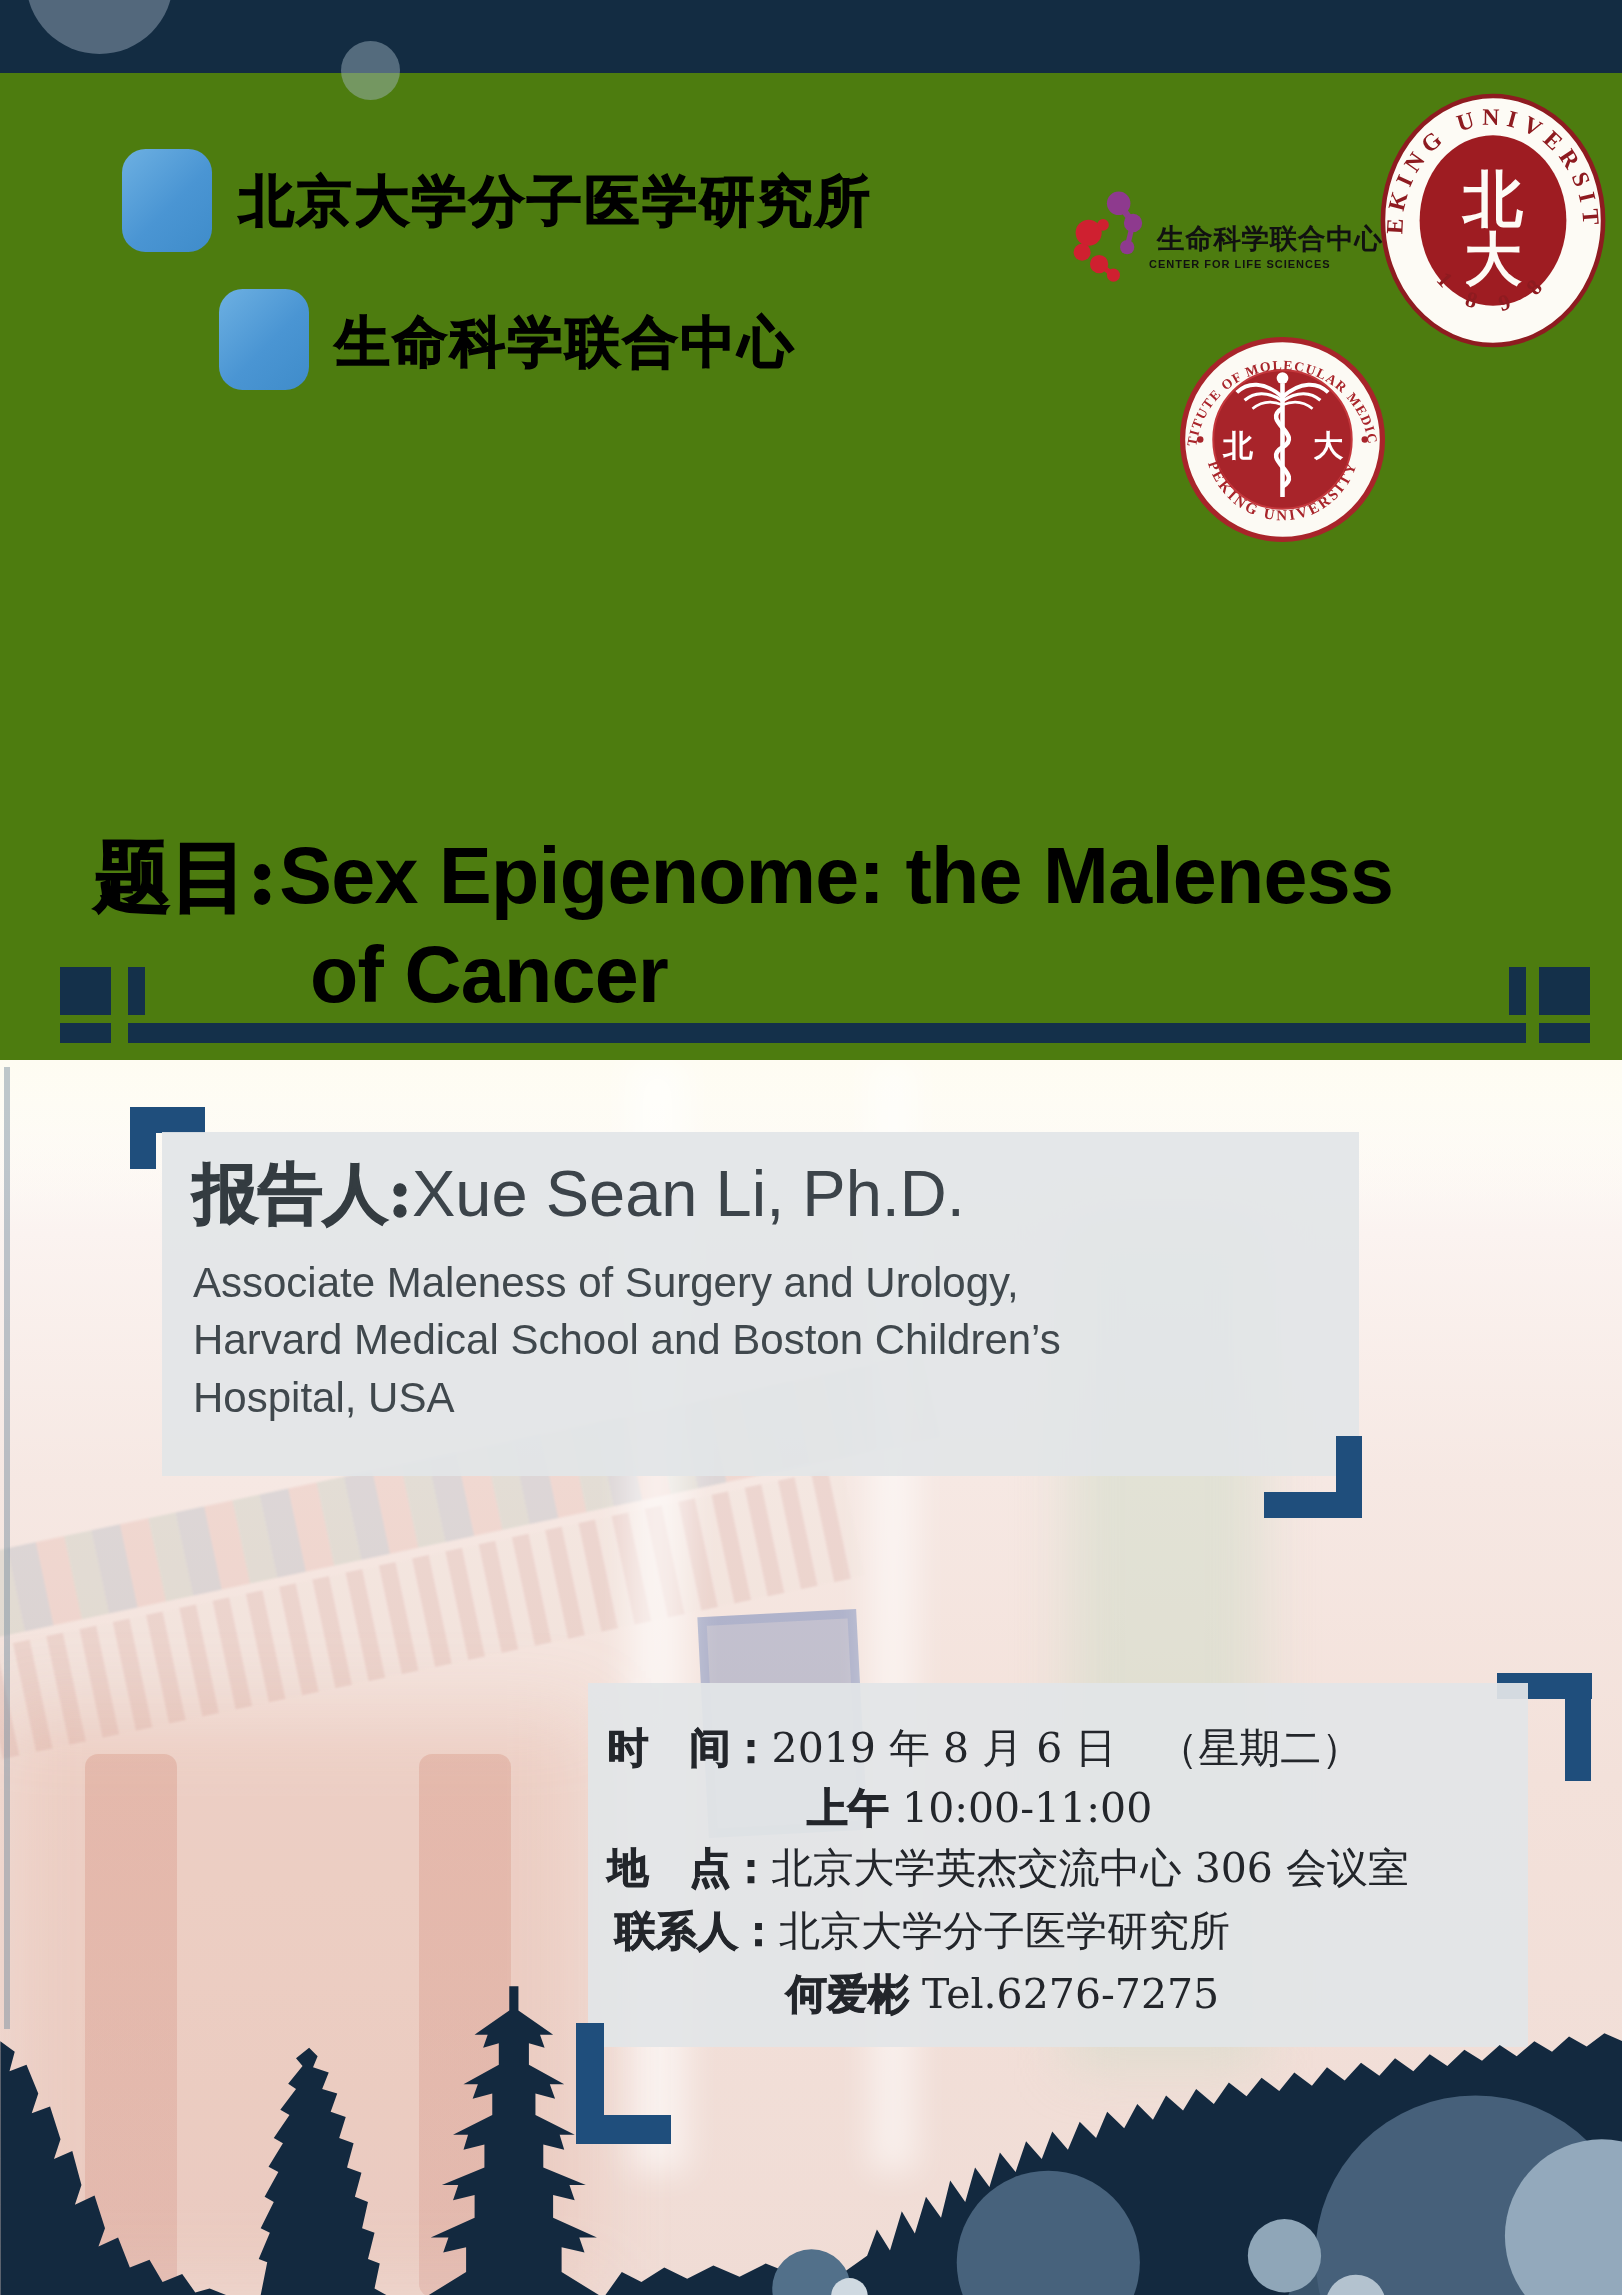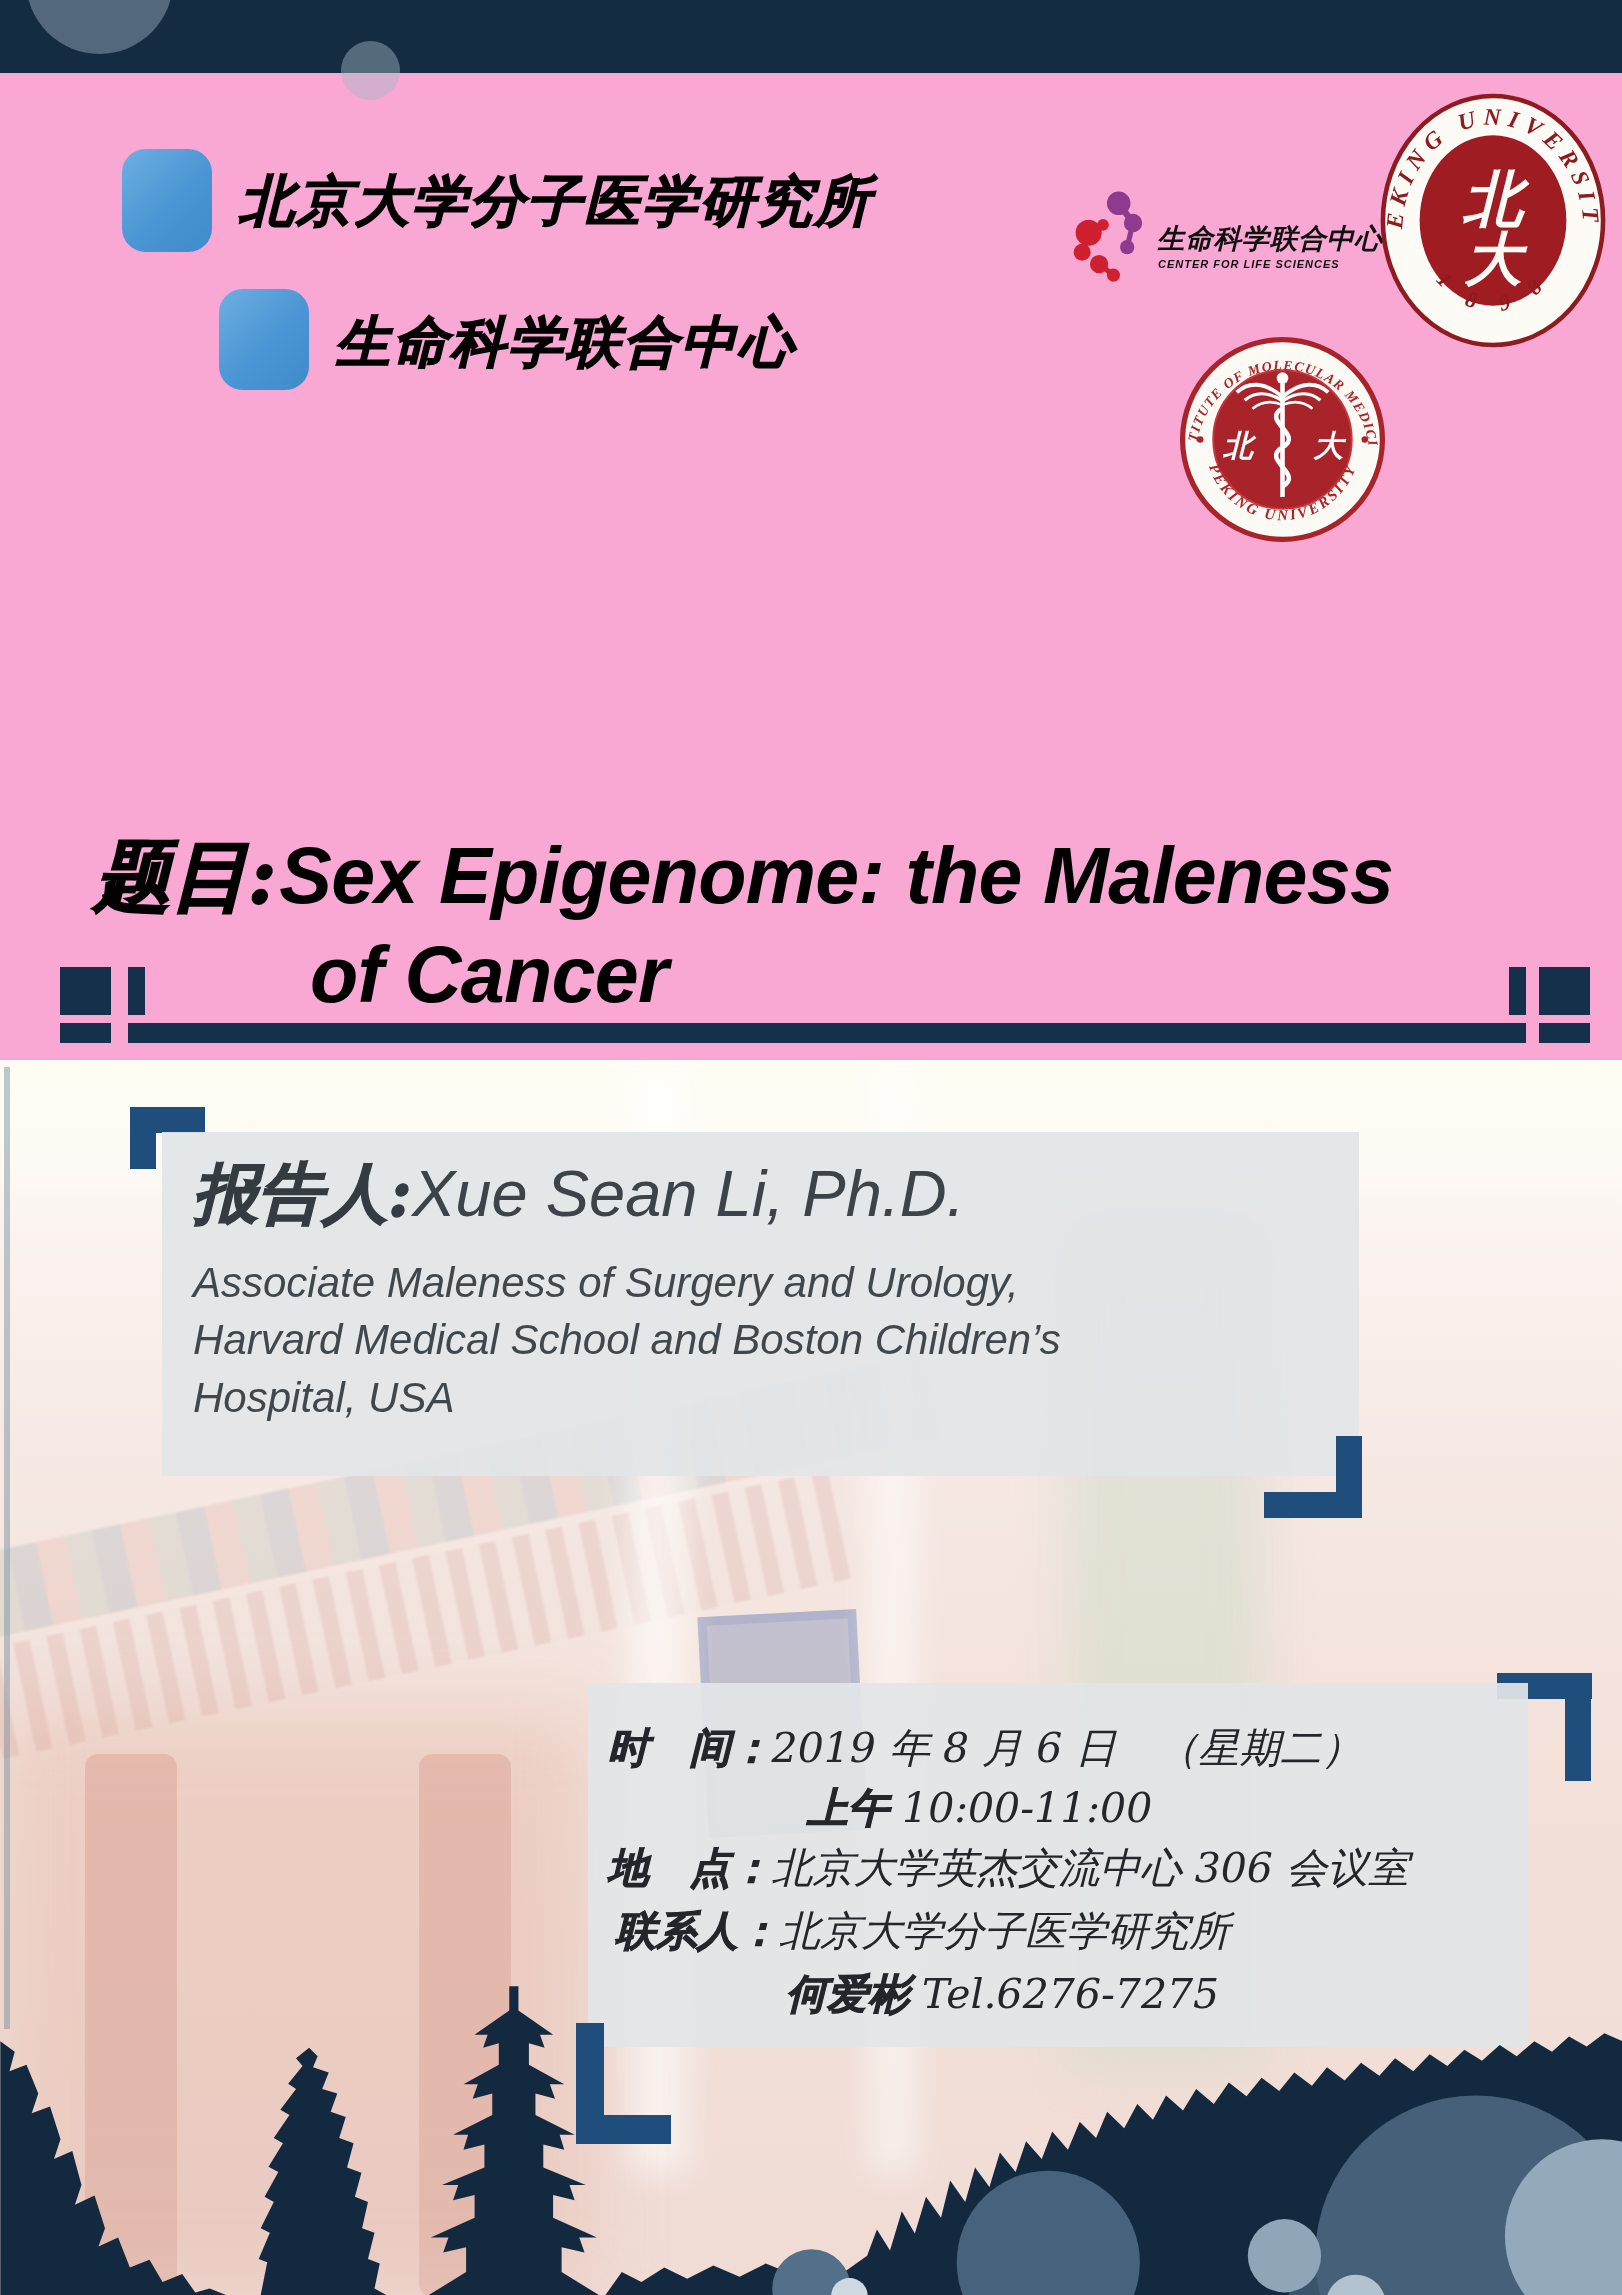--- a/index.html
+++ b/index.html
@@ -1,17 +1,17 @@
 <!DOCTYPE html>
 <html style="font-size:10.5px"><head>
 <meta charset="utf-8">
 <style>
   html,body{margin:0;padding:0;background:#888;}
-  .poster{position:relative;width:1623px;height:2295px;background:#f9a8d4;overflow:hidden;
-          font-family:"Liberation Sans",sans-serif;font-style:italic;}
+  .poster{position:relative;width:1623px;height:2295px;background:#4d7c0f;overflow:hidden;
+          font-family:"Liberation Sans",sans-serif;}
   .abs{position:absolute;}
   
   .topbar{left:0;top:0;width:1623px;height:73px;background:#132c42;}
   .bar-circle-big{left:26px;top:-93px;width:147px;height:147px;border-radius:50%;background:#53687c;}
   .bar-circle-small{left:341px;top:41px;width:59px;height:59px;border-radius:50%;background:rgba(165,185,198,.45);}
   
   .bluesq{border-radius:23.6px;background:linear-gradient(135deg,#6db0e2 0%,#4a95d3 55%,#3f8cca 100%);}
   .org-text{font-family:"DejaVu Serif",serif;font-weight:900;color:#000;letter-spacing:2.6px;
             -webkit-text-stroke:1.3px #000;white-space:nowrap;}
   
@@ -84,21 +84,21 @@
       <circle cx="70" cy="25" r="18" fill="#8e3a8e"></circle>
       <circle cx="92" cy="55" r="14" fill="#8e3a8e"></circle>
       <circle cx="83" cy="92" r="11" fill="#8e3a8e"></circle>
       <circle cx="24" cy="70" r="20" fill="#cf2030"></circle>
       <circle cx="14" cy="100" r="13" fill="#cf2030"></circle>
       <circle cx="40" cy="118" r="14" fill="#cf2030"></circle>
       <circle cx="62" cy="135" r="10" fill="#cf2030"></circle>
       <circle cx="46" cy="58" r="9" fill="#cf2030"></circle>
     </svg>
     <div class="abs cls-cn" style="left:84px;top:27.5px;">生命科学联合中心</div>
-    <div class="abs cls-en" style="left:85px;top:65px;">CENTER FOR LIFE SCIENCES</div>
+    <div class="abs cls-en" style="left:76px;top:65px;">CENTER FOR LIFE SCIENCES</div>
   </div>
 
   <svg class="abs" style="left:1379px;top:92px;" width="228" height="257" viewBox="0 0 348 392">
     <ellipse cx="174" cy="196" rx="168" ry="190" fill="#fdfbf5" stroke="#8e1b20" stroke-width="7"></ellipse>
     <ellipse cx="174" cy="196" rx="112" ry="130" fill="#9e1c22"></ellipse>
     <defs>
       <path id="pkuArc" d="M 36 210 A 138 160 0 0 1 312 210" fill="none"></path>
       <path id="pkuArcB" d="M 66 240 A 112 128 0 0 0 282 240" fill="none"></path>
     </defs>
     <text font-family="Liberation Serif, serif" font-size="36" font-weight="700" fill="#8e1b20" letter-spacing="10">

